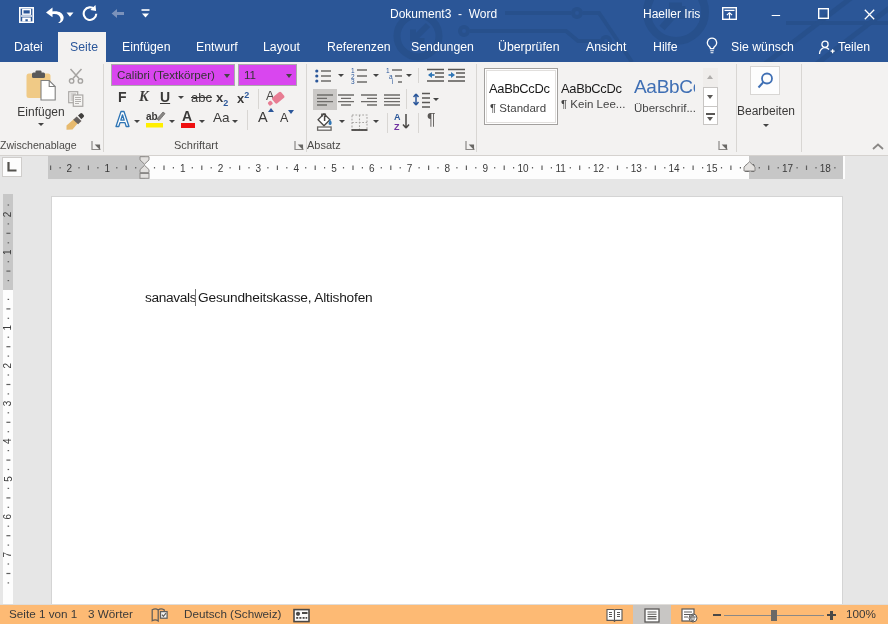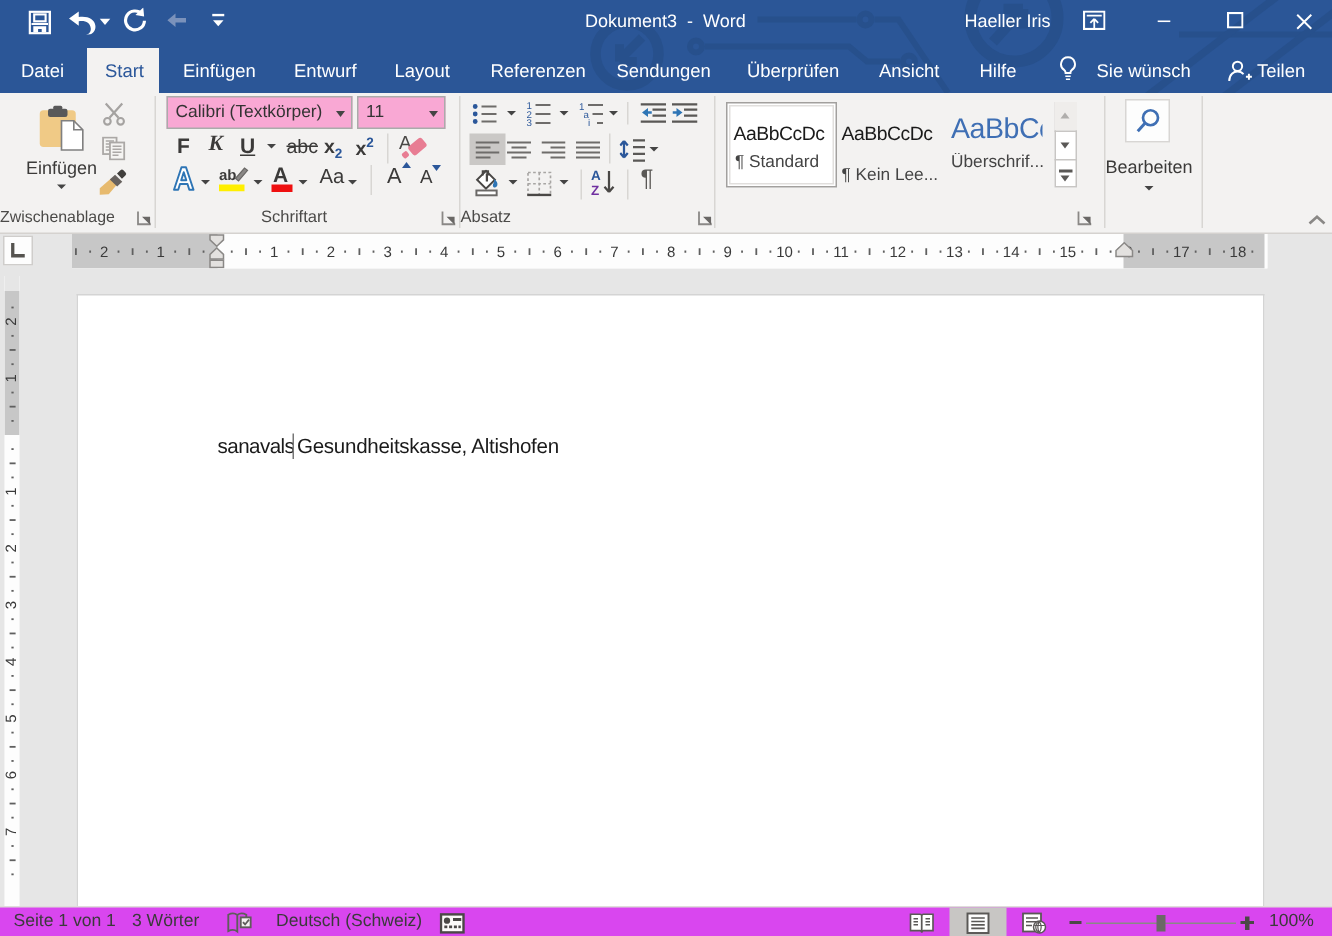--- a/index.html
+++ b/index.html
@@ -12,30 +12,30 @@
 #user{position:absolute;top:7px;left:643px;font-size:12px;color:#fff}
 .wbtn{position:absolute;top:0;height:30px;width:46px;color:#fff;text-align:center;line-height:28px;font-size:14px}
 #tabs{position:absolute;left:0;top:32px;width:888px;height:30px;font-size:12.3px}
 .tab{position:absolute;top:0;height:30px;line-height:30px;color:#fff;white-space:nowrap}
 #starttab{position:absolute;left:58px;top:0;width:48px;height:30px;background:#f3f2f1}
 
 #ribbon{position:absolute;left:0;top:62px;width:888px;height:94px;background:#f3f2f1;border-bottom:1px solid #d5d2cf;font-size:12px;color:#3b3a39}
 .gsep{position:absolute;top:2px;height:88px;width:1px;background:#d8d6d3}
 .glabel{position:absolute;top:77px;font-size:11px;color:#4b4a48;white-space:nowrap}
 .launch{position:absolute;width:12px;height:12px}
-.combo{position:absolute;background:#f9a8d4;border:1px solid #ababab;height:22px;font-size:11.6px;color:#333;line-height:20px;padding-left:5px;white-space:nowrap}
+.combo{position:absolute;background:#d946ef;border:1px solid #ababab;height:22px;font-size:11.6px;color:#333;line-height:20px;padding-left:5px;white-space:nowrap}
 .carr{position:absolute;right:4px;top:9px;width:0;height:0;border-left:3.5px solid transparent;border-right:3.5px solid transparent;border-top:4px solid #444}
 .darr{width:0;height:0;border-left:3px solid transparent;border-right:3px solid transparent;border-top:3.5px solid #444;display:inline-block}
 
 #docarea{position:absolute;left:0;top:156px;width:888px;height:448px;background:#e6e6e6}
 #hruler{position:absolute;left:48px;top:0px;width:797px;height:23px;background:#fefefe}
 #page{position:absolute;left:51px;top:40px;width:792px;height:408px;background:#fff;border:1px solid #d4d4d4;border-bottom:none}
 #vruler{position:absolute;left:3px;top:28px;width:10px;height:420px;background:#fefefe}
 
-#status{position:absolute;left:0;top:604px;width:888px;height:20px;background:#d946ef;border-top:1px solid #dfddda;font-size:11.7px;color:#3a3a3a}
+#status{position:absolute;left:0;top:604px;width:888px;height:20px;background:#fdba74;border-top:1px solid #dfddda;font-size:11.7px;color:#3a3a3a}
 #status .it{position:absolute;top:2px;white-space:nowrap}
 </style></head><body>
 <div id="app">
 
 <div id="head">
   <svg class="pat" width="888" height="62" viewBox="0 0 888 62" fill="none" stroke="#27508c">
     <g stroke-width="4">
       <path d="M470 31 H566 L578 41 H600"></path>
       <circle cx="464" cy="31" r="4"></circle>
       <circle cx="606" cy="41" r="4"></circle>
@@ -88,21 +88,21 @@
   <svg class="abs" style="left:818px;top:8px" width="11" height="11" viewBox="0 0 11 11">
         <rect x="0.7" y="0.7" width="9.6" height="9.6" stroke="#fff" stroke-width="1.4" fill="none"></rect>
       </svg>
   <svg class="abs" style="left:864px;top:9px" width="11" height="11" viewBox="0 0 11 11">
         <path d="M0.8 0.8 L10.2 10.2 M10.2 0.8 L0.8 10.2" stroke="#fff" stroke-width="1.3"></path>
       </svg>
 
   <div id="tabs">
     <div id="starttab"></div>
     <div class="tab" style="left:14px">Datei</div>
-    <div class="tab" style="left:70px;color:#2b579a">Start</div>
+    <div class="tab" style="left:70px;color:#2b579a">Seite</div>
     <div class="tab" style="left:122px">Einfügen</div>
     <div class="tab" style="left:196px">Entwurf</div>
     <div class="tab" style="left:263px">Layout</div>
     <div class="tab" style="left:327px">Referenzen</div>
     <div class="tab" style="left:411px">Sendungen</div>
     <div class="tab" style="left:498px">Überprüfen</div>
     <div class="tab" style="left:586px">Ansicht</div>
     <div class="tab" style="left:653px">Hilfe</div>
     <svg class="abs" style="left:706px;top:5px" width="12" height="19" viewBox="0 0 12 19">
           <path d="M6 1.2 a4.6 4.6 0 0 1 2.6 8.4 c-0.7 0.5 -1 1.2 -1 2 h-3.2 c0 -0.8 -0.3 -1.5 -1 -2 A4.6 4.6 0 0 1 6 1.2 Z" stroke="#fff" stroke-width="1.3" fill="none"></path>
@@ -264,21 +264,21 @@
   <div class="launch" style="left:465px;top:78px"><svg width="11" height="11" viewBox="0 0 11 11">
           <path d="M1 1 V9.5 H9.5" stroke="#8a8886" stroke-width="1.2" fill="none"></path>
           <path d="M5 5 h3.5 v3.5 z M5 5 l4 4" stroke="#6a6866" stroke-width="1.1" fill="#6a6866"></path>
         </svg></div>
 
   <div class="abs" style="left:484px;top:6px;width:74px;height:57px;border:1px solid #a2a09e;background:#fff"></div>
   <div class="abs" style="left:486px;top:8px;width:70px;height:53px;border:1px solid #e1dfdd;background:#fff"></div>
   <div class="abs" style="left:489px;top:19px;font-size:12.9px;color:#1a1a1a;letter-spacing:-0.3px">AaBbCcDc</div>
   <div class="abs" style="left:490px;top:40px;font-size:11.5px;color:#444">¶ Standard</div>
   <div class="abs" style="left:561px;top:19px;font-size:12.9px;color:#1a1a1a;letter-spacing:-0.3px">AaBbCcDc</div>
-  <div class="abs" style="left:561px;top:49px;width:66px;overflow:hidden;font-size:11.5px;color:#444;white-space:nowrap">¶ Kein Lee...</div>
+  <div class="abs" style="left:561px;top:36px;width:66px;overflow:hidden;font-size:11.5px;color:#444;white-space:nowrap">¶ Kein Lee...</div>
   <div class="abs" style="left:634px;top:14px;width:61px;overflow:hidden;white-space:nowrap;font-size:19px;color:#3f6fb4;letter-spacing:-0.3px">AaBbCc</div>
   <div class="abs" style="left:634px;top:40px;width:66px;overflow:hidden;font-size:11.5px;color:#444;white-space:nowrap">Überschrif...</div>
   <div class="abs" style="left:703px;top:6px;width:15px;height:57px;border:1px solid #c8c6c4;background:#fff"></div>
   <div class="abs" style="left:703px;top:6px;width:15px;height:19px;background:#efedeb"></div>
   <div class="abs" style="left:707px;top:13px;width:0;height:0;border-left:3.5px solid transparent;border-right:3.5px solid transparent;border-bottom:4px solid #b0aeac"></div>
   <div class="abs" style="left:703px;top:25px;width:15px;height:1px;background:#c8c6c4"></div>
   <div class="abs" style="left:707px;top:33px;width:0;height:0;border-left:3.5px solid transparent;border-right:3.5px solid transparent;border-top:4px solid #5a5856"></div>
   <div class="abs" style="left:703px;top:44px;width:15px;height:1px;background:#c8c6c4"></div>
   <div class="abs" style="left:706px;top:51px;width:9px;height:1.6px;background:#5a5856"></div>
   <div class="abs" style="left:707px;top:55px;width:0;height:0;border-left:3.5px solid transparent;border-right:3.5px solid transparent;border-top:4px solid #5a5856"></div>

